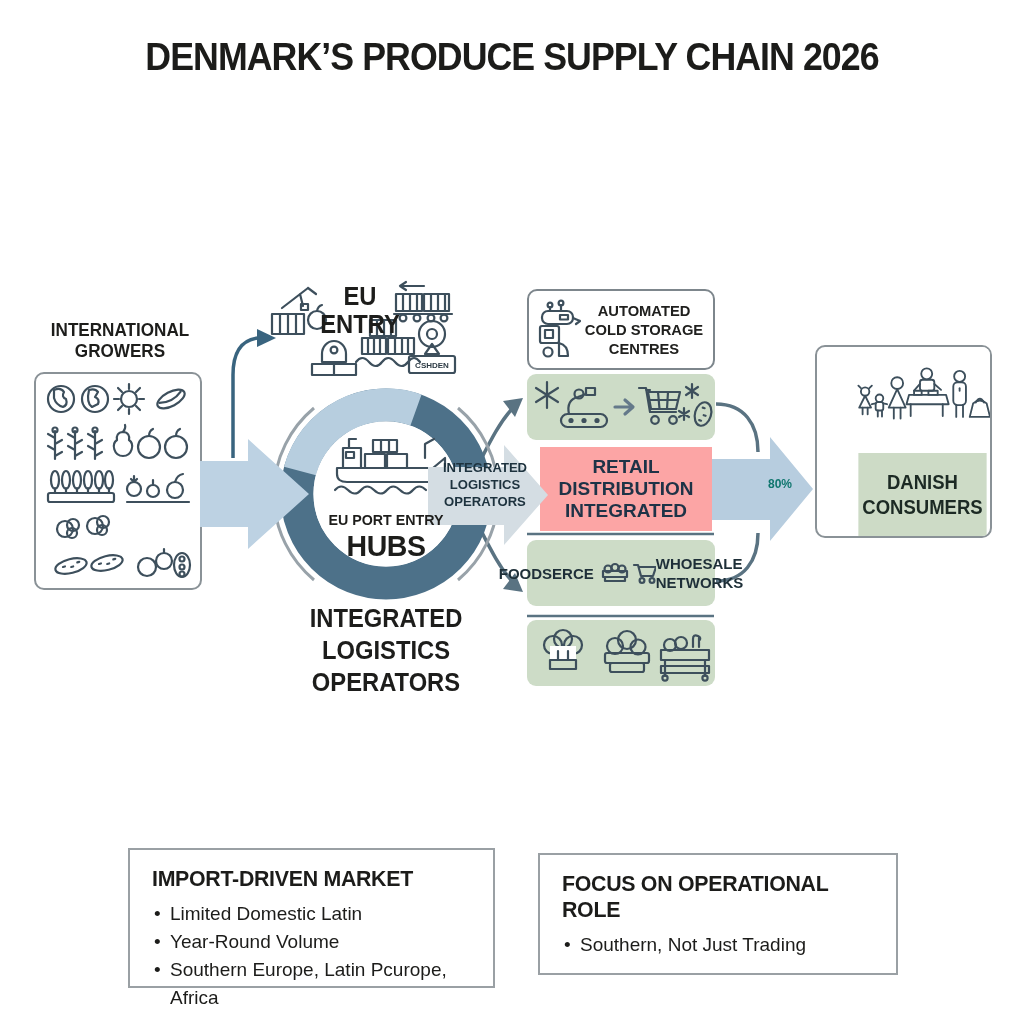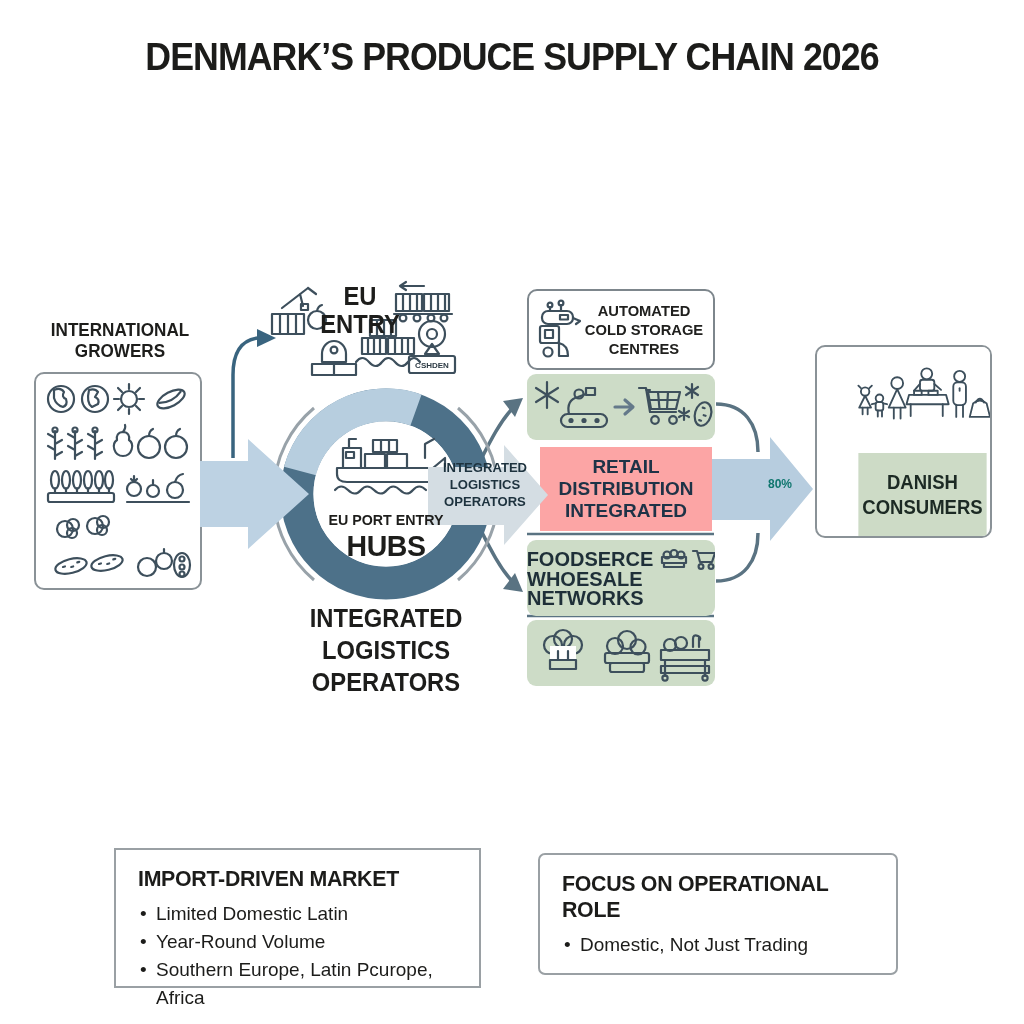--- a/index.html
+++ b/index.html
@@ -43,41 +43,41 @@
   }
   .coldstorage .txt { flex:1; text-align:center; font-size:15.5px; font-weight:800; line-height:19px; color:#20201e; transform:scaleX(.95); }
   .greenstrip { background:#cddcc7; border-radius:9px; }
   .strip1 { left:527px; top:374px; width:188px; height:66px; }
   .retailbox {
     left:540px; top:447px; width:172px; height:84px; background:#fca5a5;
     display:flex; flex-direction:column; align-items:center; justify-content:center;
     font-size:19px; font-weight:800; line-height:22px; color:#1e3347;
   }
   .foodservice {
-    left:527px; top:540px; width:188px; height:76px; display:flex; flex-direction:column;
-    align-items:center; justify-content:center; font-size:20px; font-weight:800; line-height:19px; color:#1e2f38;
+    left:527px; top:540px; width:188px; height:66px; display:flex; flex-direction:row;
+    align-items:center; justify-content:center; font-size:15px; font-weight:800; line-height:19px; color:#1e2f38;
   }
   .foodservice .row1 { display:flex; align-items:center; gap:6px; }
   .strip2 { left:527px; top:620px; width:188px; height:66px; }
 
   .pct-label { position:absolute; left:750px; top:477px; width:60px; text-align:center;
     font-size:12px; font-weight:700; color:#0f766e; z-index:3; }
 
   .consumers {
     position:absolute; left:815px; top:345px; width:177px; height:193px;
     border:2px solid #8a9297; border-radius:10px; overflow:hidden; background:#fff;
     display:flex; flex-direction:column; z-index:1;padding-left:38px;
   }
   .consumers .people { height:106px; display:flex; align-items:center; justify-content:center; background:#fff; }
   .consumers .caption { flex:1; background:#cddbc6; display:flex; flex-direction:column; align-items:center; justify-content:center;
     font-size:19.5px; font-weight:800; line-height:25px; color:#1c2a24; transform:scaleX(.95); }
 
   .notebox { position:absolute; background:#fff; border:2px solid #9aa0a4; z-index:1; padding:16px 22px; }
-  .note-left { left:114px; top:848px; width:367px; height:140px; }
-  .note-right { left:538px; top:853px; width:360px; height:122px;border-radius:7px; }
+  .note-left { left:128px; top:848px; width:367px; height:140px; }
+  .note-right { left:538px; top:853px; width:360px; height:122px; }
   .notebox h2 { font-size:22px; font-weight:800; letter-spacing:-.3px; color:#1c1c1a; margin-bottom:8px; transform:scaleX(.97); transform-origin:left; }
   .notebox ul { list-style:none; }
   .notebox li { font-size:19px; line-height:28px; color:#1c1c1a; padding-left:18px; position:relative; }
   .notebox li::before { content:"•"; position:absolute; left:2px; top:0; }
 
   .ic { stroke:#3d4f5c; stroke-width:2.2; fill:none; stroke-linecap:round; stroke-linejoin:round; }
 </style>
 </head>
 <body>
 
@@ -462,17 +462,17 @@
     <h2>IMPORT-DRIVEN MARKET</h2>
     <ul>
       <li>Limited Domestic Latin</li>
       <li>Year-Round Volume</li>
       <li>Southern Europe, Latin Pcurope, Africa</li>
     </ul>
   </div>
   <div class="notebox note-right">
     <h2>FOCUS ON OPERATIONAL ROLE</h2>
     <ul>
-      <li>Domestic, Not Just Trading</li>
+      <li>Southern, Not Just Trading</li>
     </ul>
   </div>
 
 </div>
 
 </body></html>

